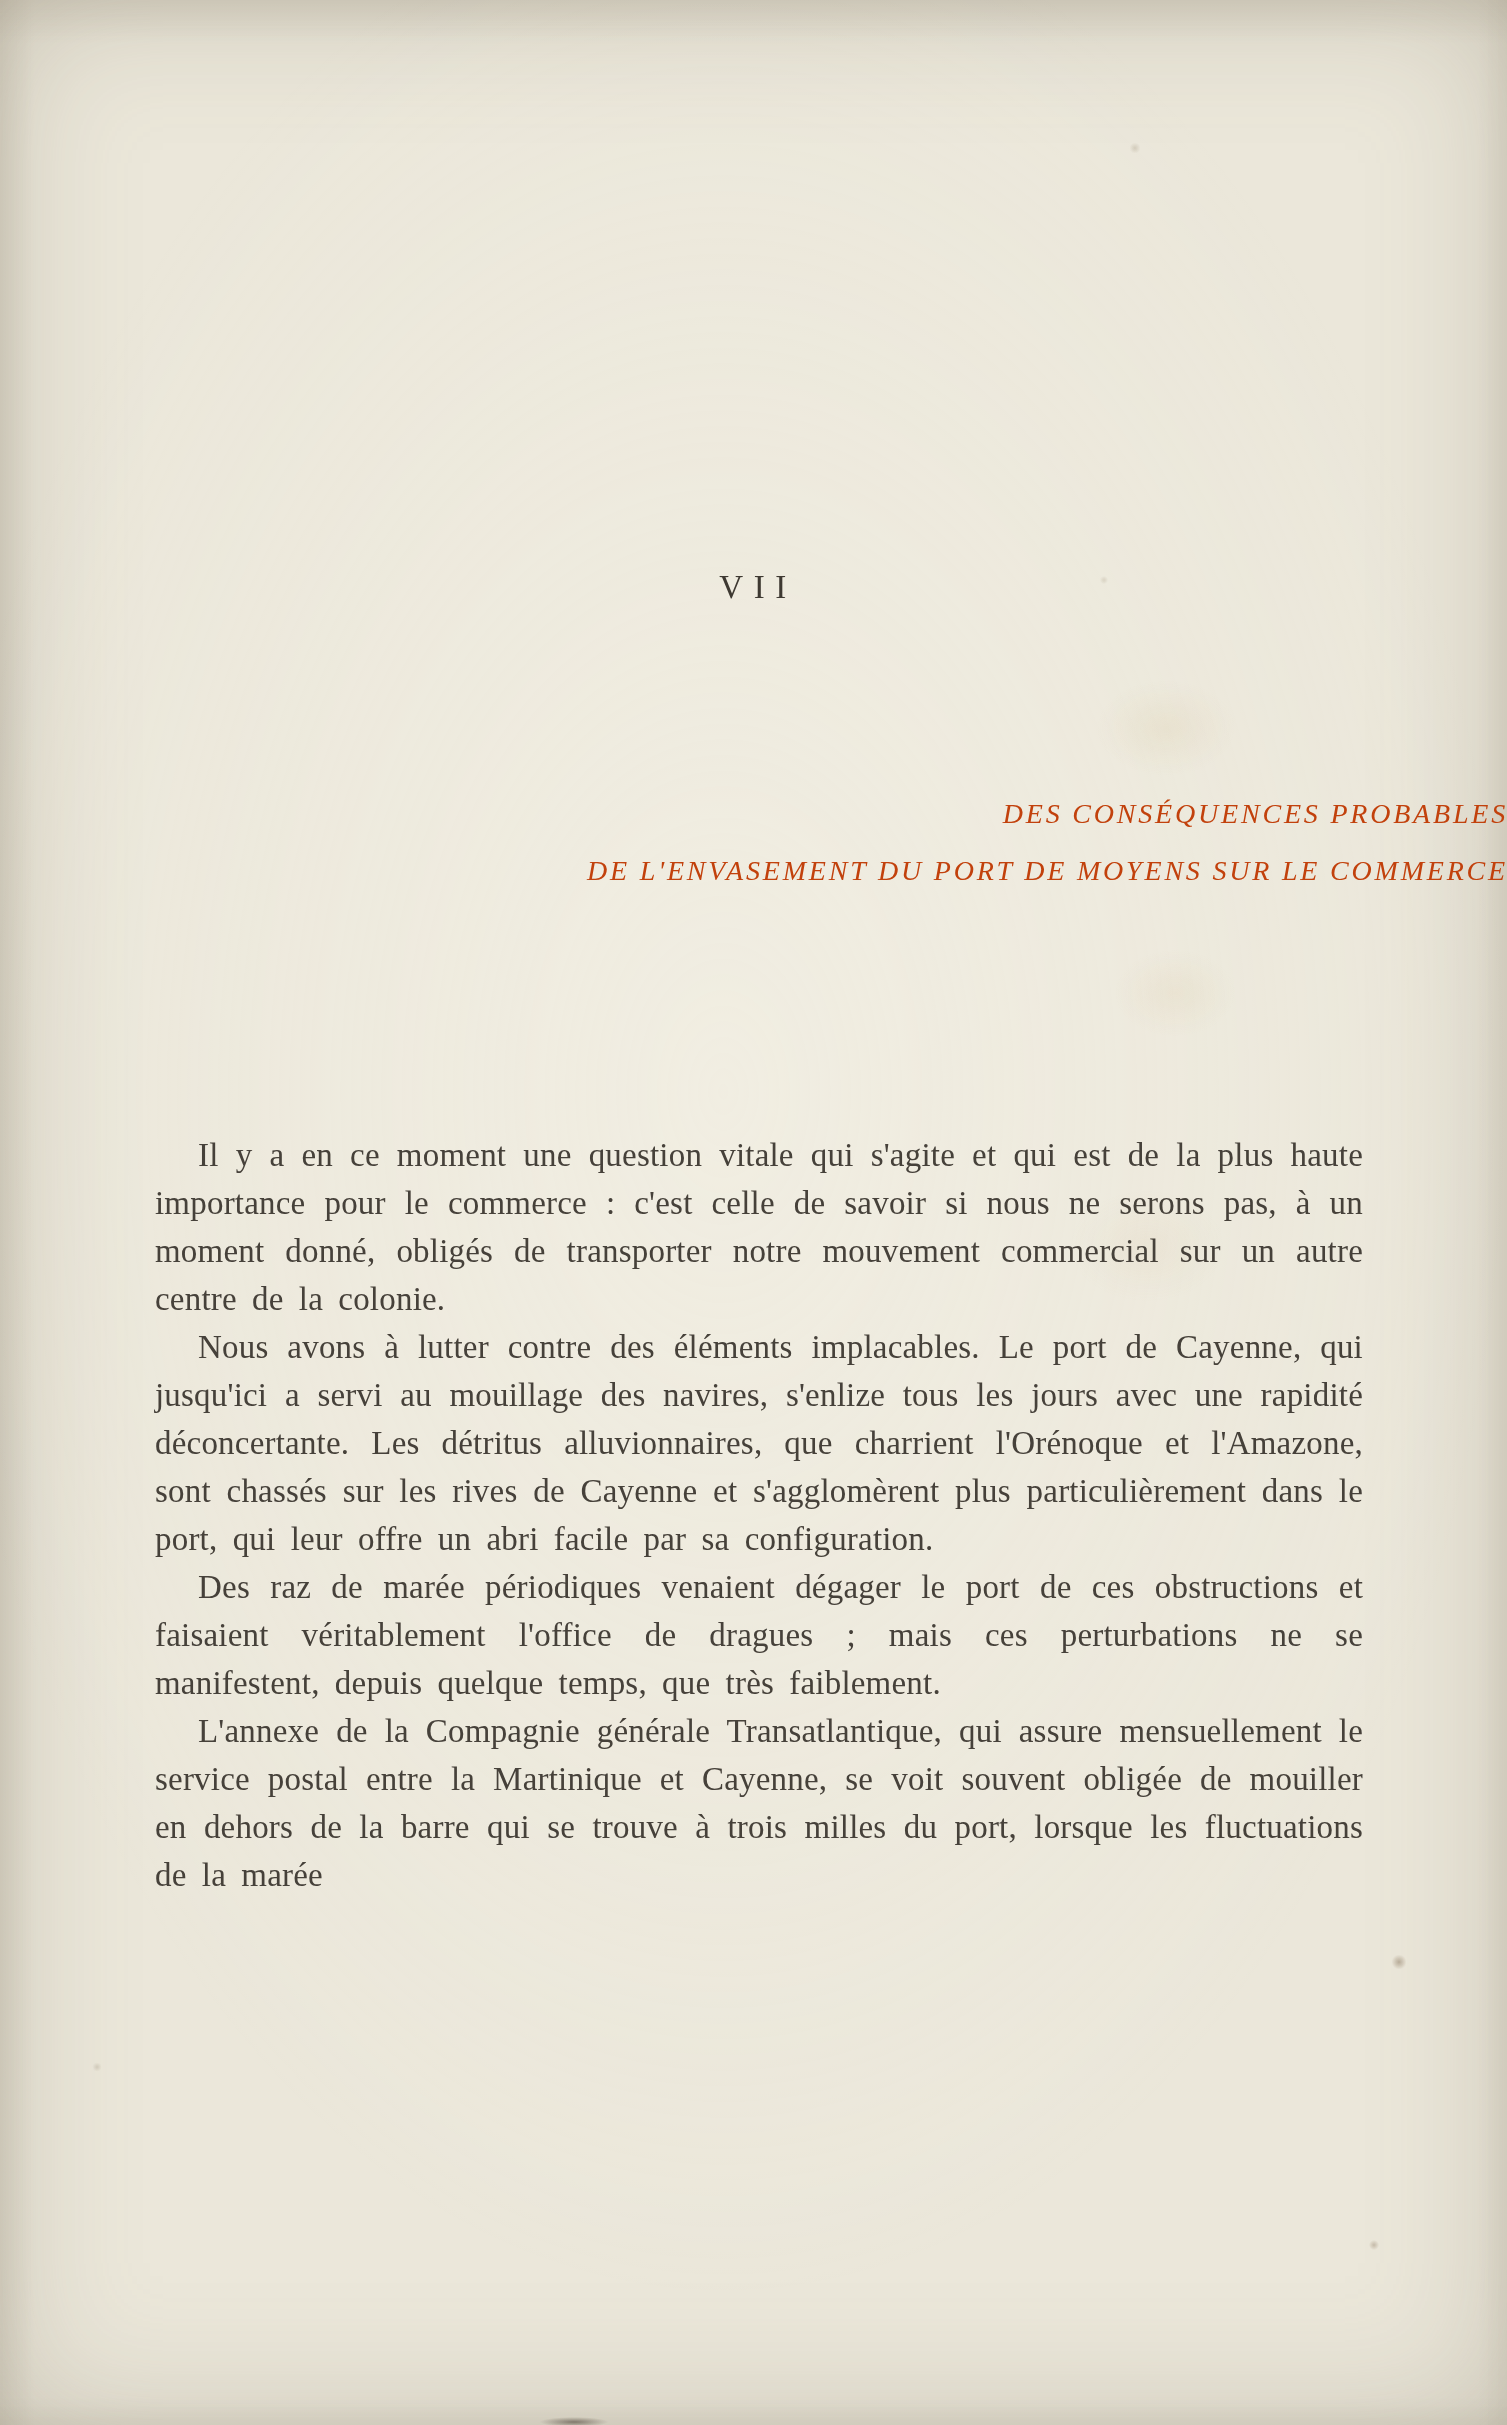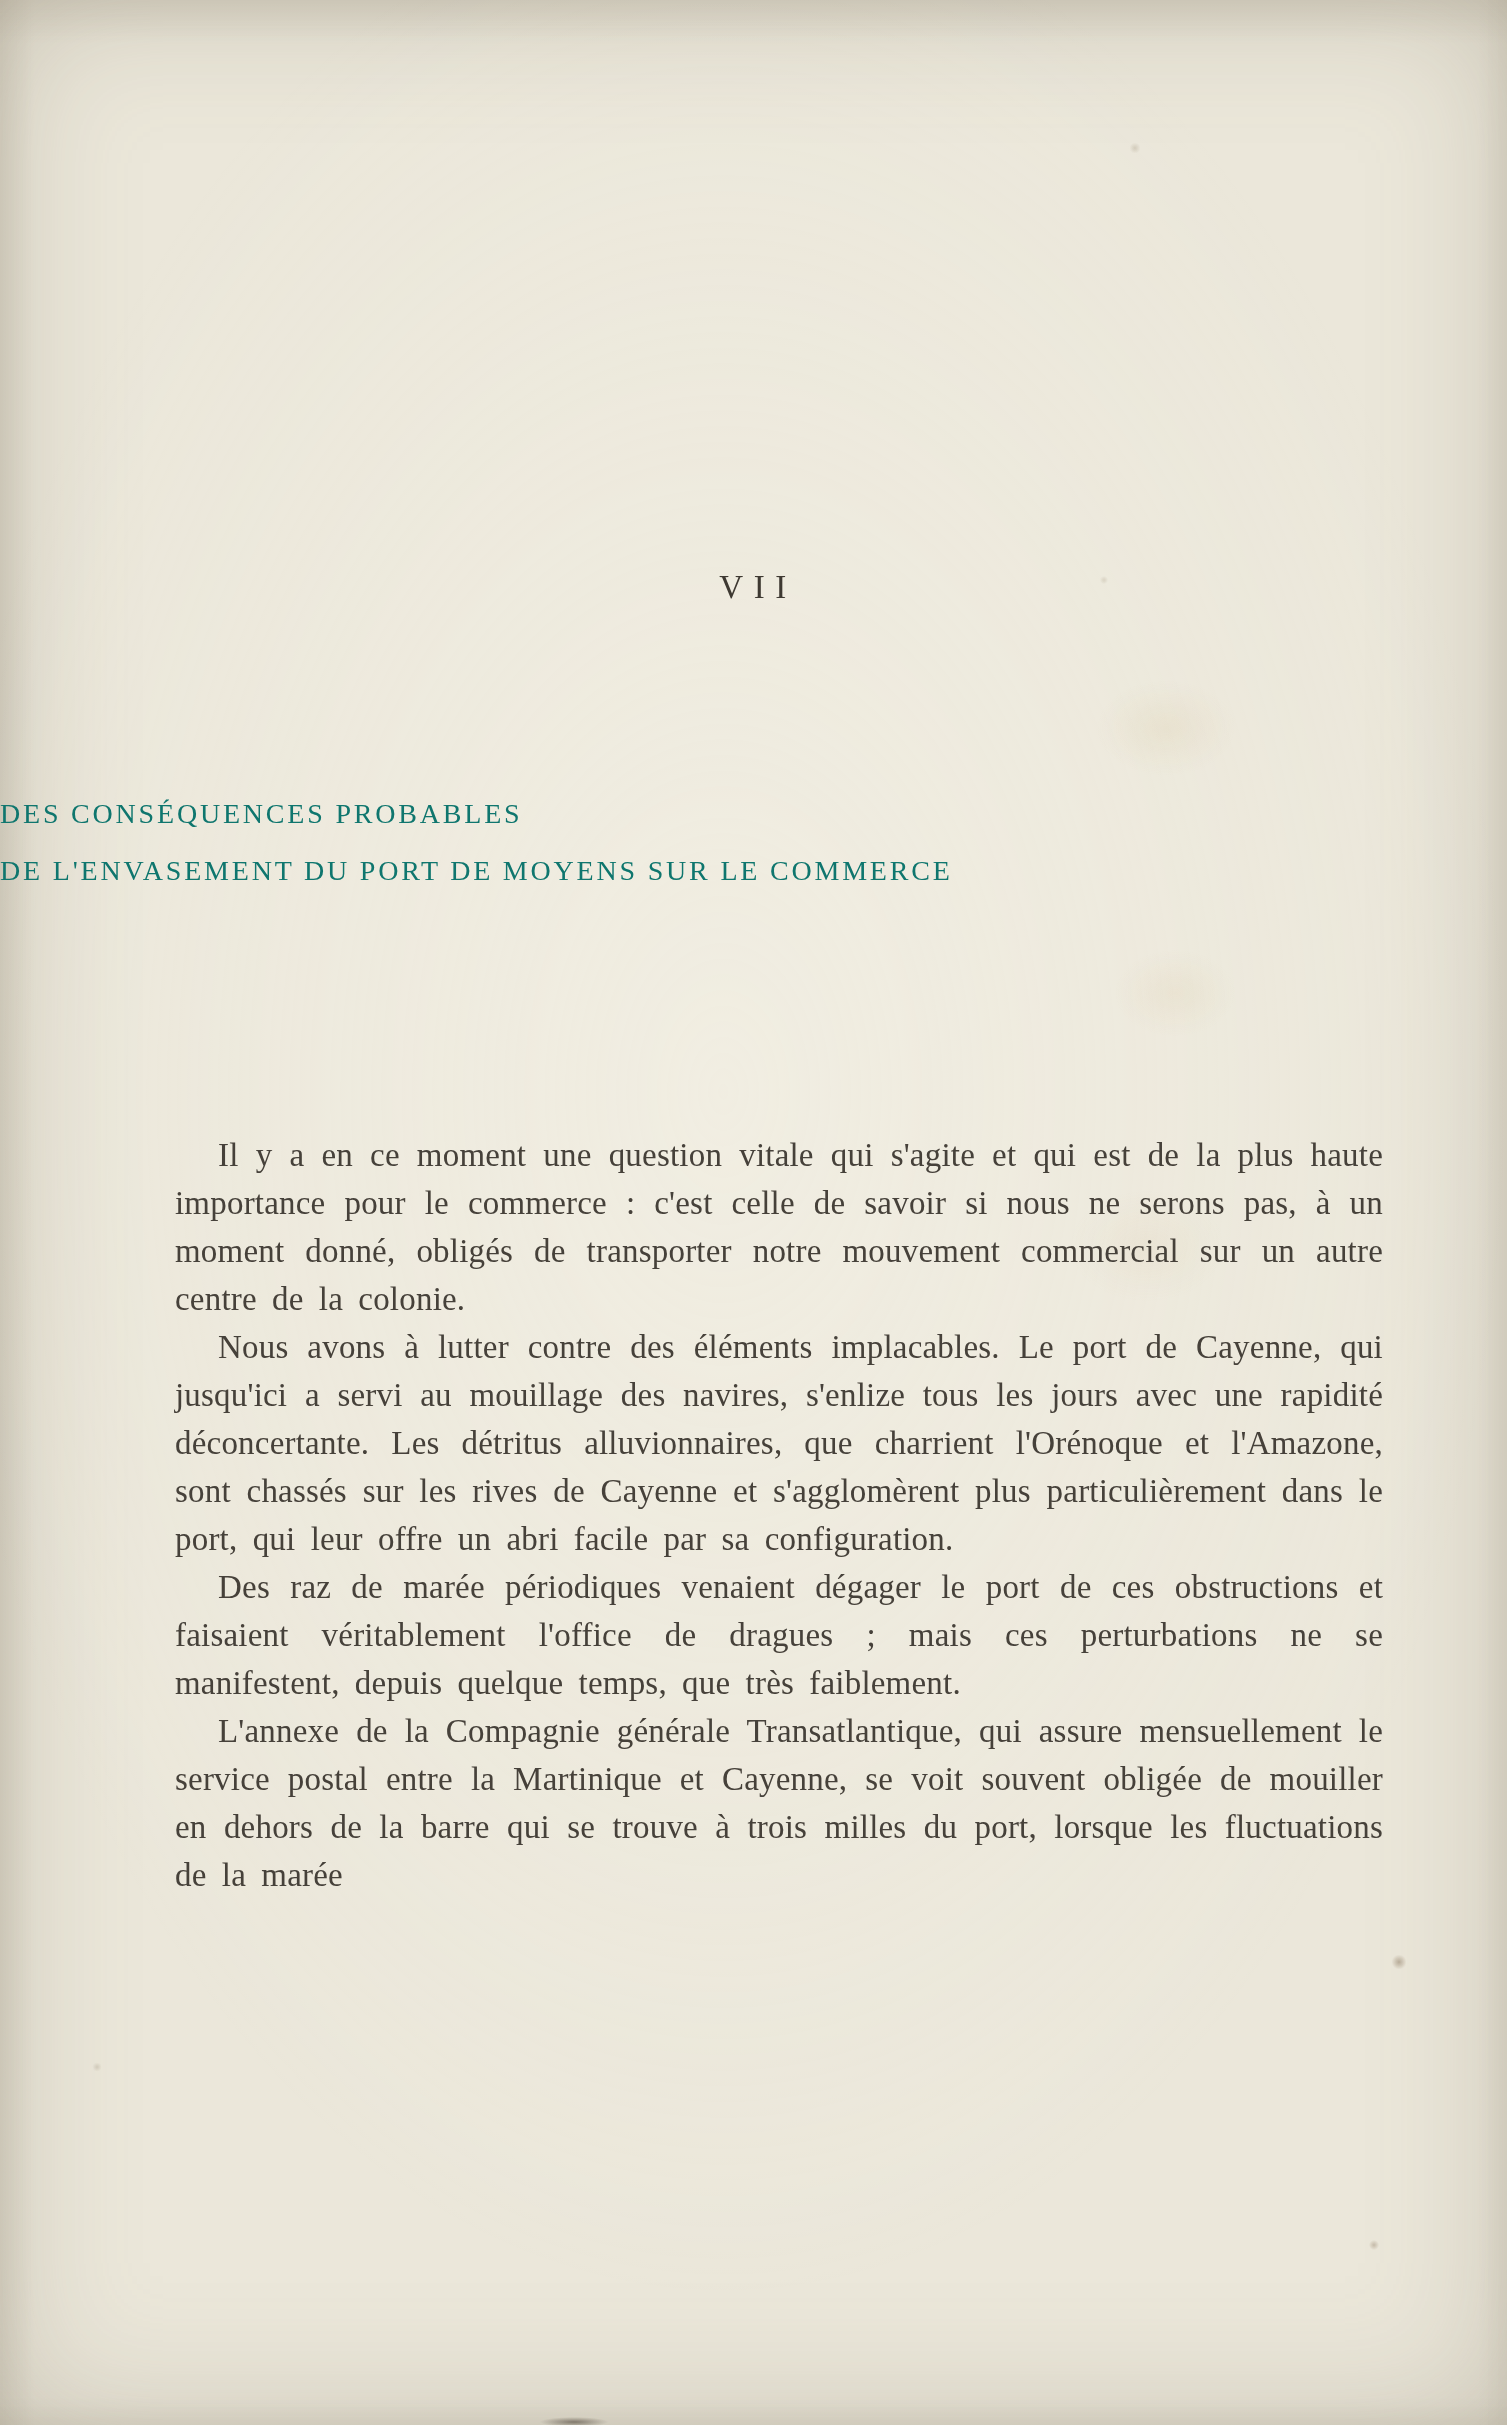--- a/index.html
+++ b/index.html
@@ -47,38 +47,38 @@
     text-align: center;
     font-size: 33px;
     letter-spacing: 10.5px;
     color: #3e3932;
   }
   .title-block {
     position: absolute;
     top: 785px;
     left: 0;
     width: 100%;
-    text-align: left;
+    text-align: right;
     font-size: 28px;
     line-height: 57px;
     letter-spacing: 2.8px;
-    color: #0f766e;
+    color: #c2410c;
+    font-style: italic;
   }
   .body-text {
     position: absolute;
     top: 1131px;
     left: 155px;
     width: 1208px;
     font-size: 33px;
     line-height: 48px;
     text-align: justify;
     word-spacing: 6.8px;
     letter-spacing: 0.2px;
     color: #46413a;
-    margin-left: 20px;
   }
   .body-text p {
     margin: 0;
     text-indent: 43px;
   }
 </style>
 </head>
 <body>
 
 <div class="vignette"></div>

